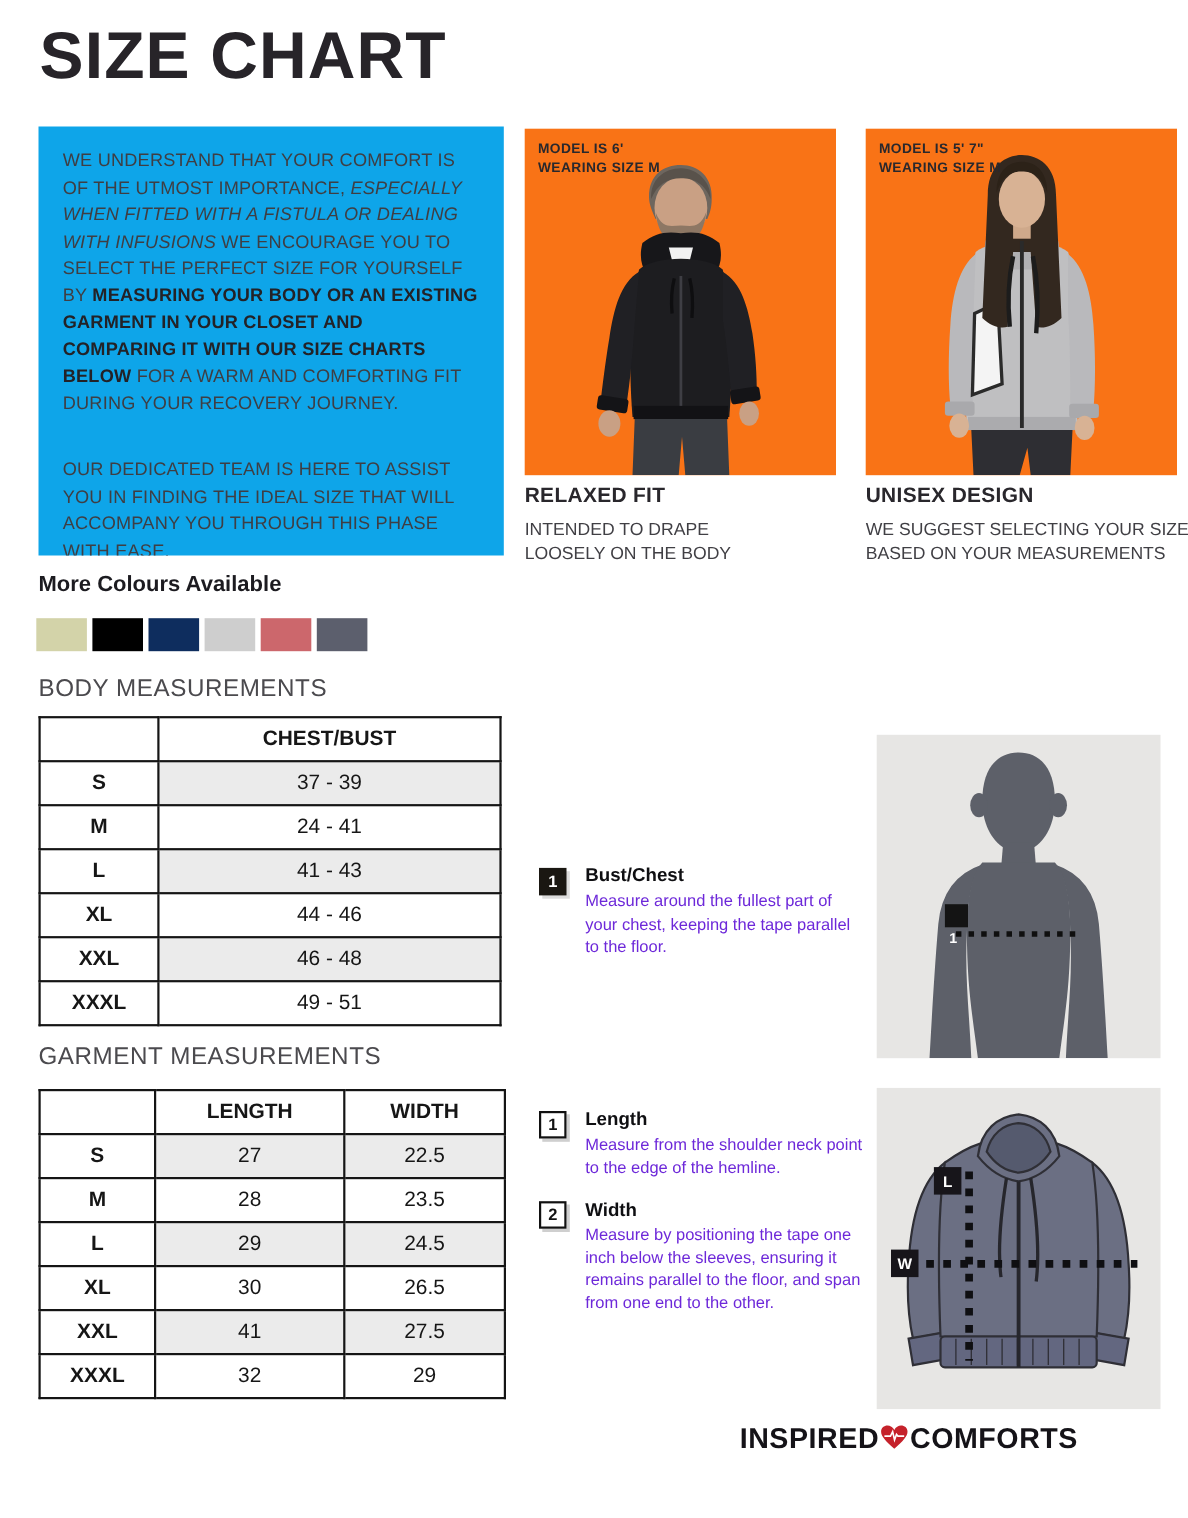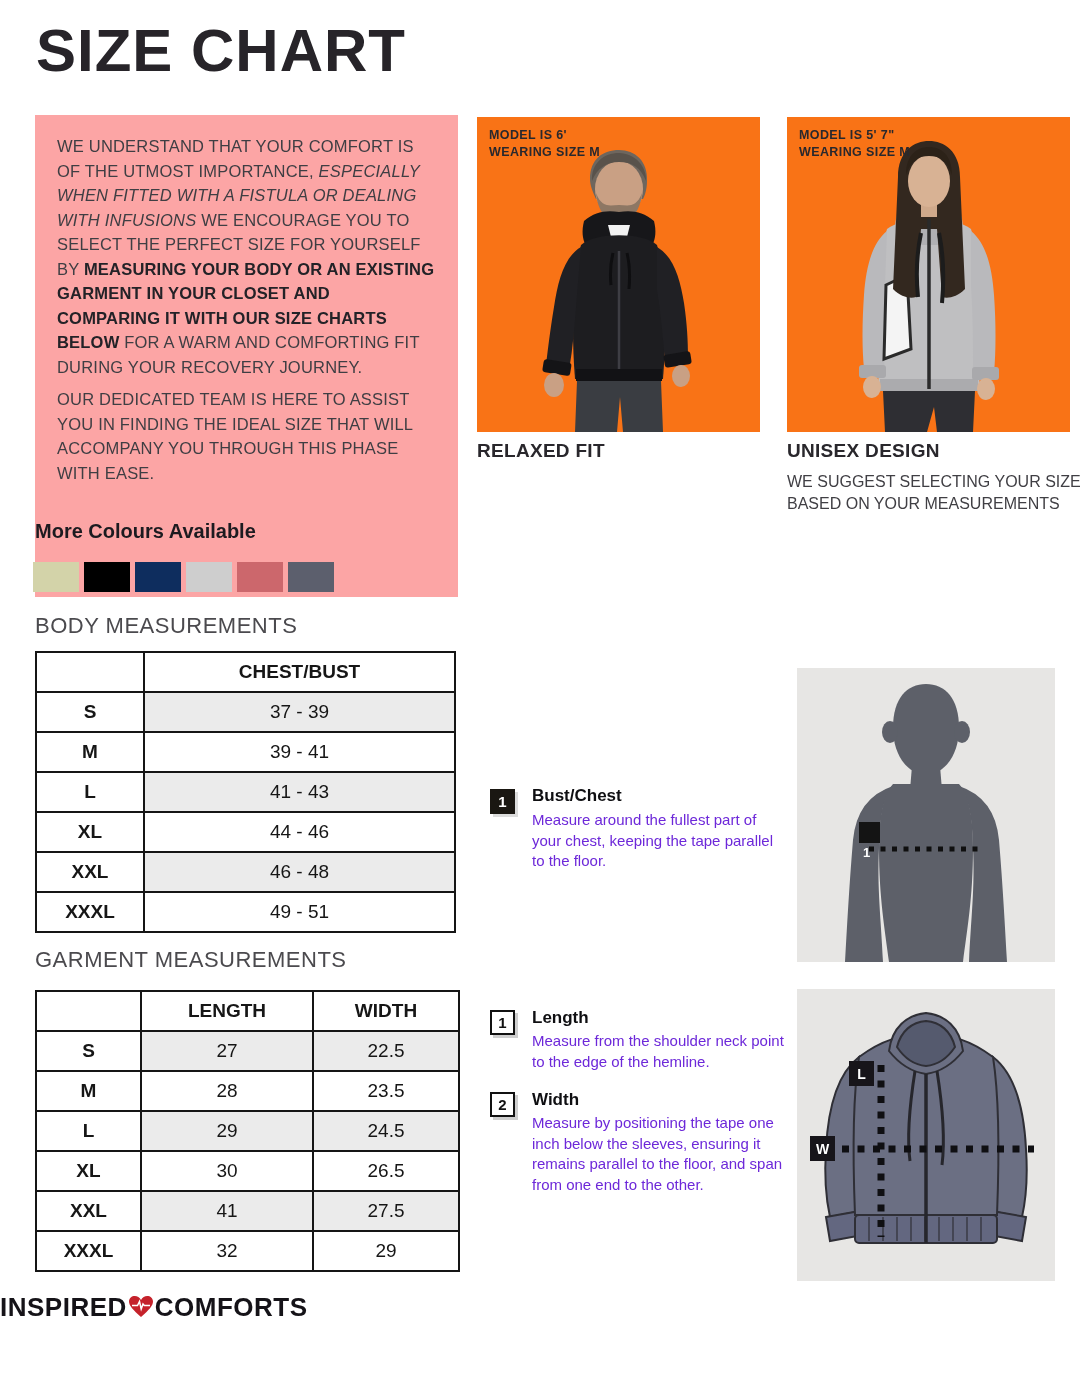--- a/index.html
+++ b/index.html
@@ -8,27 +8,27 @@
     position:relative; width:1080px; height:1380px; background:#ffffff;
     font-family:"Liberation Sans", sans-serif; overflow:hidden;
   }
   
   .page-title {
     position:absolute; left:36px; top:16px;
     font-size:60px; font-weight:800; letter-spacing:1px; color:#272429;
   }
   
   .intro-box {
-    position:absolute; left:35px; top:115px; width:423px; height:482px;
-    background:#fca5a5; padding:19px 22px; overflow:hidden;
+    position:absolute; left:35px; top:115px; width:423px; height:390px;
+    background:#0ea5e9; padding:19px 22px; overflow:hidden;
     font-size:16.5px; line-height:24.5px; letter-spacing:0.2px; color:#3f3e43;
   }
   .intro-box .it { font-style:italic; }
   .intro-box .bd { font-weight:700; color:#232227; }
-  .intro-p2 { margin-top:8px; }
+  .intro-p2 { margin-top:36px; }
   
   .model-panel {
     position:absolute; width:283px; height:315px; background:#f97316; overflow:hidden;
   }
   #panel-male { left:477px; top:117px; }
   #panel-female { left:787px; top:117px; }
   .model-caption {
     position:absolute; left:12px; top:10px; z-index:2;
     font-size:12.5px; font-weight:700; letter-spacing:0.4px; line-height:17px; color:#29282d;
   }
@@ -75,21 +75,21 @@
   .badge-dark { background:#1a1712; color:#ffffff; box-shadow:3px 3px 0 #dcdcdc; }
   .badge-light { background:#ffffff; color:#111111; border:2px solid #111111; box-shadow:3px 3px 0 #cfcfcf; }
   .inst-title { position:absolute; font-size:17px; font-weight:700; color:#0f0f12; }
   .inst-text { position:absolute; font-size:15px; line-height:20.5px; color:#6d28d9; }
   
   .diagram-panel { position:absolute; width:258px; background:#e7e6e4; overflow:hidden; }
   #silhouette-panel { left:797px; top:668px; height:294px; }
   #hoodie-panel { left:797px; top:989px; height:292px; }
   
   .footer-brand {
-    position:absolute; left:0; top:1292px; width:980px; text-align:left;
+    position:absolute; left:0; top:1292px; width:980px; text-align:right;
     font-size:26px; font-weight:800; letter-spacing:0.5px; color:#151318;
   }
   .footer-brand svg { vertical-align:-3px; margin:0 1px; }
 </style>
 </head>
 <body>
 
 <div class="page">
 
   <div class="page-title">SIZE CHART</div>
@@ -148,20 +148,21 @@
       <rect x="134" y="86" width="16" height="14" fill="#cfa98b"></rect>
       <ellipse cx="142" cy="64" rx="21" ry="26" fill="#d8b294"></ellipse>
       <path d="M119,58 C119,38 130,30 142,30 C154,30 165,38 165,58 C160,43 152,39 142,39 C132,39 124,43 119,58 Z" fill="#2c2218"></path>
       <path d="M134,116 C129,140 129,160 131,180 " stroke="#1c1c1c" stroke-width="4" fill="none"></path>
       <path d="M152,116 C157,140 157,164 155,186" stroke="#1c1c1c" stroke-width="4" fill="none"></path>
       <line x1="142" y1="102" x2="142" y2="272" stroke="#2a2a2a" stroke-width="3.5"></line>
     </svg>
   </div>
 
   <div class="fit-heading" style="left:477px">RELAXED FIT</div>
+  <div class="fit-subtext" style="left:477px; width:230px">INTENDED TO DRAPE LOOSELY ON THE BODY</div>
   <div class="fit-heading" style="left:787px">UNISEX DESIGN</div>
   <div class="fit-subtext" style="left:787px">WE SUGGEST SELECTING YOUR SIZE BASED ON YOUR MEASUREMENTS</div>
 
   <div class="colours-heading">More Colours Available</div>
   <div class="swatch-row">
       <div class="swatch" style="background: rgb(211, 211, 169);"></div>
       <div class="swatch" style="background: rgb(0, 0, 0);"></div>
       <div class="swatch" style="background: rgb(14, 45, 94);"></div>
       <div class="swatch" style="background: rgb(206, 206, 206);"></div>
       <div class="swatch" style="background: rgb(204, 103, 108);"></div>
@@ -180,21 +181,21 @@
           <th>CHEST/BUST</th>
         </tr>
       </thead>
       <tbody>
         <tr>
           <td class="size-cell">S</td>
           <td class="shade">37 - 39</td>
         </tr>
         <tr>
           <td class="size-cell">M</td>
-          <td>39 - 41</td>
+          <td>24 - 41</td>
         </tr>
         <tr>
           <td class="size-cell">L</td>
           <td class="shade">41 - 43</td>
         </tr>
         <tr>
           <td class="size-cell">XL</td>
           <td>44 - 46</td>
         </tr>
         <tr>

